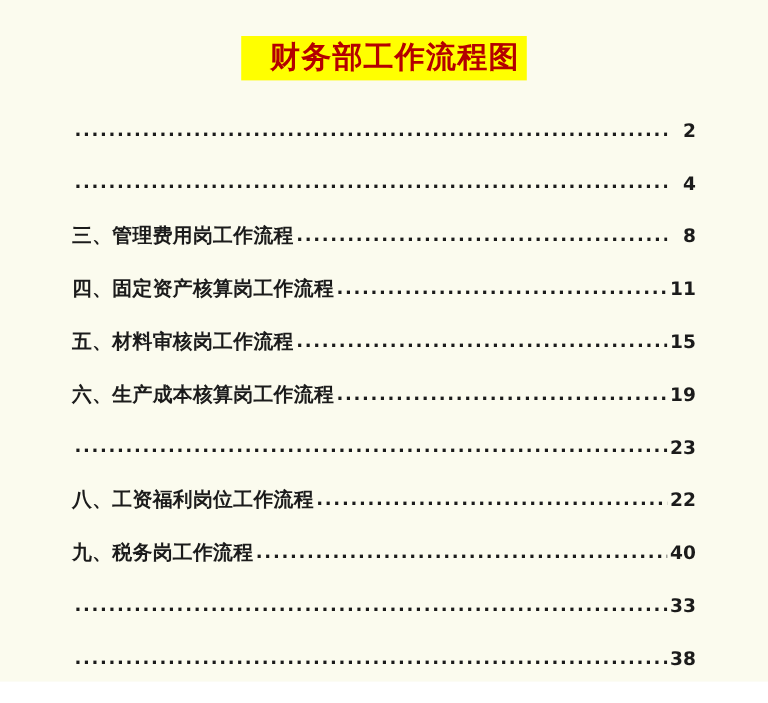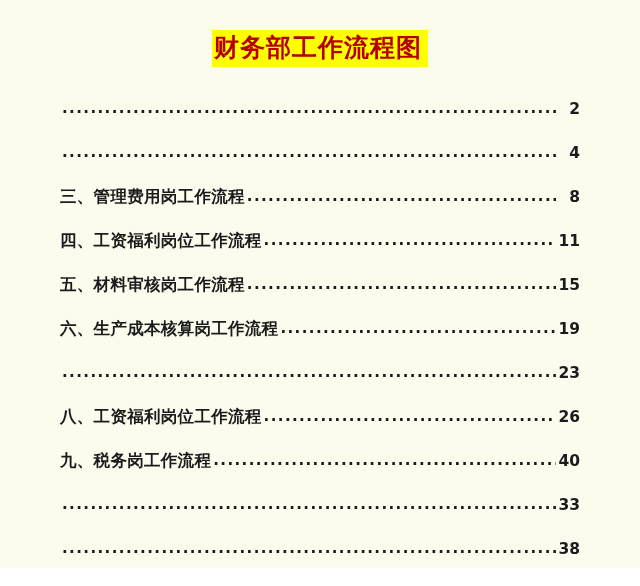--- a/index.html
+++ b/index.html
@@ -36,21 +36,21 @@
     margin-bottom: 18px;
     text-align: center;
   }
   .doc-title {
     display: inline-block;
     font-family: "DejaVu Sans", "Liberation Sans", sans-serif;
     font-size: 25px;
     font-weight: bold;
     color: #b40000;
     background: #ffff00;
-    padding: 2px 6px 4px 2px;
+    padding: 2px 6px 4px 24px;
     letter-spacing: 1px;
     line-height: 1.25;
   }
   .toc {
     width: 520px;
     margin: 0 auto;
     padding-top: 2px;
   }
   .toc-row {
     display: flex;
@@ -106,21 +106,21 @@
       <span class="toc-page">4</span>
     </div>
 
     <div class="toc-row">
       <span class="toc-label">三、管理费用岗工作流程</span>
       <span class="toc-dots">...............................................................................................................</span>
       <span class="toc-page">8</span>
     </div>
 
     <div class="toc-row">
-      <span class="toc-label">四、工资福利岗位工作流程</span>
+      <span class="toc-label">四、固定资产核算岗工作流程</span>
       <span class="toc-dots">...............................................................................................................</span>
       <span class="toc-page">11</span>
     </div>
 
     <div class="toc-row">
       <span class="toc-label">五、材料审核岗工作流程</span>
       <span class="toc-dots">...............................................................................................................</span>
       <span class="toc-page">15</span>
     </div>
 
@@ -131,21 +131,21 @@
     </div>
 
     <div class="toc-row">
       <span class="toc-dots">...............................................................................................................</span>
       <span class="toc-page">23</span>
     </div>
 
     <div class="toc-row">
       <span class="toc-label">八、工资福利岗位工作流程</span>
       <span class="toc-dots">...............................................................................................................</span>
-      <span class="toc-page">26</span>
+      <span class="toc-page">22</span>
     </div>
 
     <div class="toc-row">
       <span class="toc-label">九、税务岗工作流程</span>
       <span class="toc-dots">...............................................................................................................</span>
       <span class="toc-page">40</span>
     </div>
 
     <div class="toc-row">
       <span class="toc-dots">...............................................................................................................</span>

